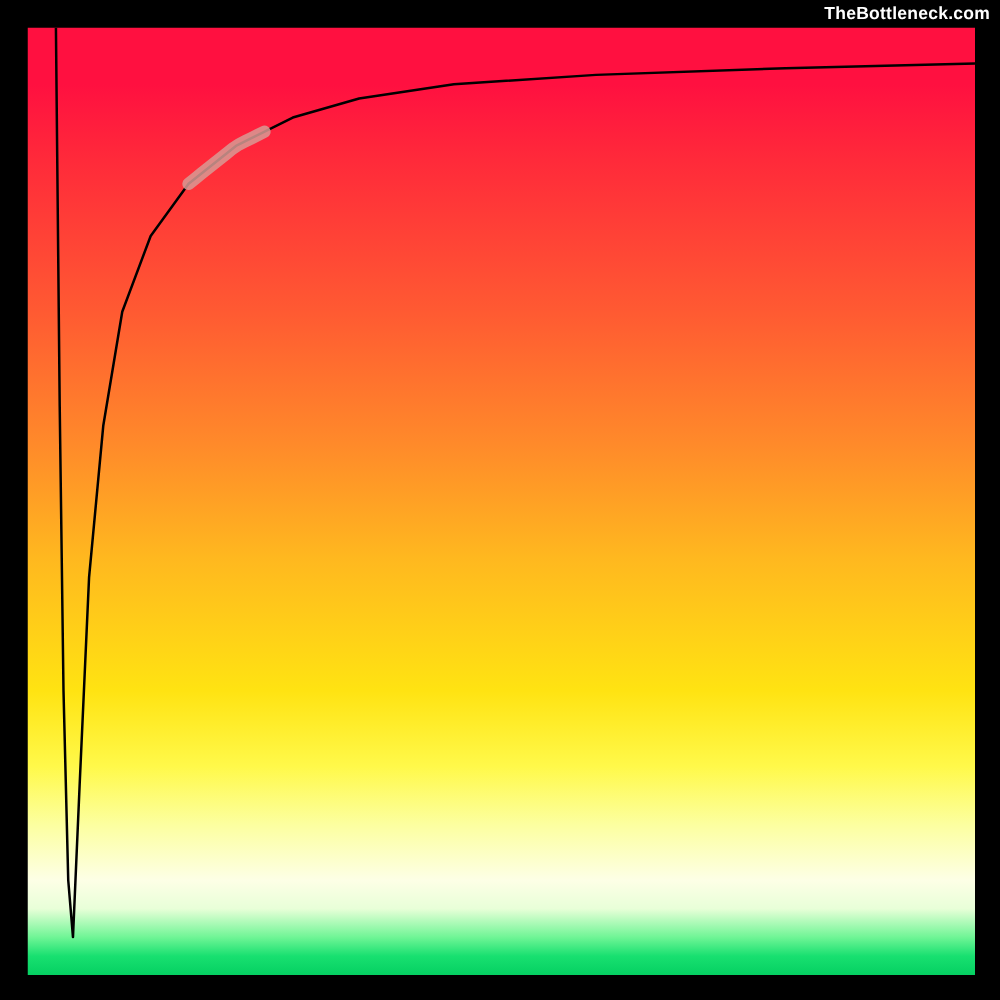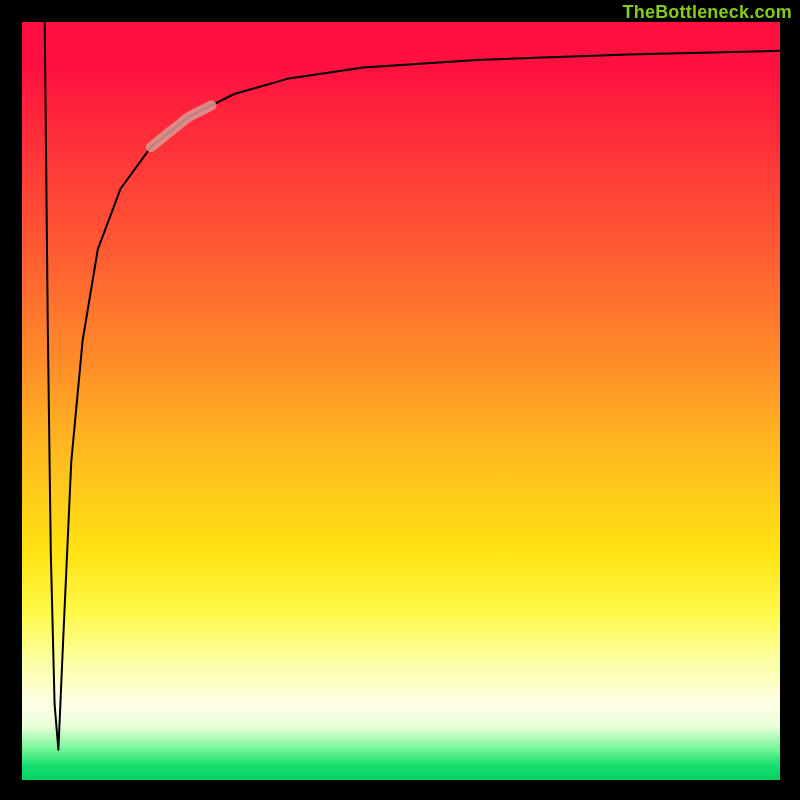--- a/index.html
+++ b/index.html
@@ -3,23 +3,23 @@
 <meta charset="utf-8">
 <style>
   * { margin: 0; padding: 0; box-sizing: border-box; }
   html, body { width: 800px; height: 800px; overflow: hidden; background: #000; }
   .wrap { position: relative; width: 800px; height: 800px; background: #000; }
   .watermark {
     position: absolute;
     top: 2px;
     right: 8px;
     font-family: Arial, Helvetica, sans-serif;
-    font-size: 18px;
+    font-size: 14px;
     font-weight: bold;
-    color: #84cc16;
+    color: #ffffff;
     letter-spacing: 0.2px;
   }
   .plot {
     position: absolute;
     left: 22px;
     top: 22px;
     width: 758px;
     height: 758px;
     overflow: hidden;
   }

